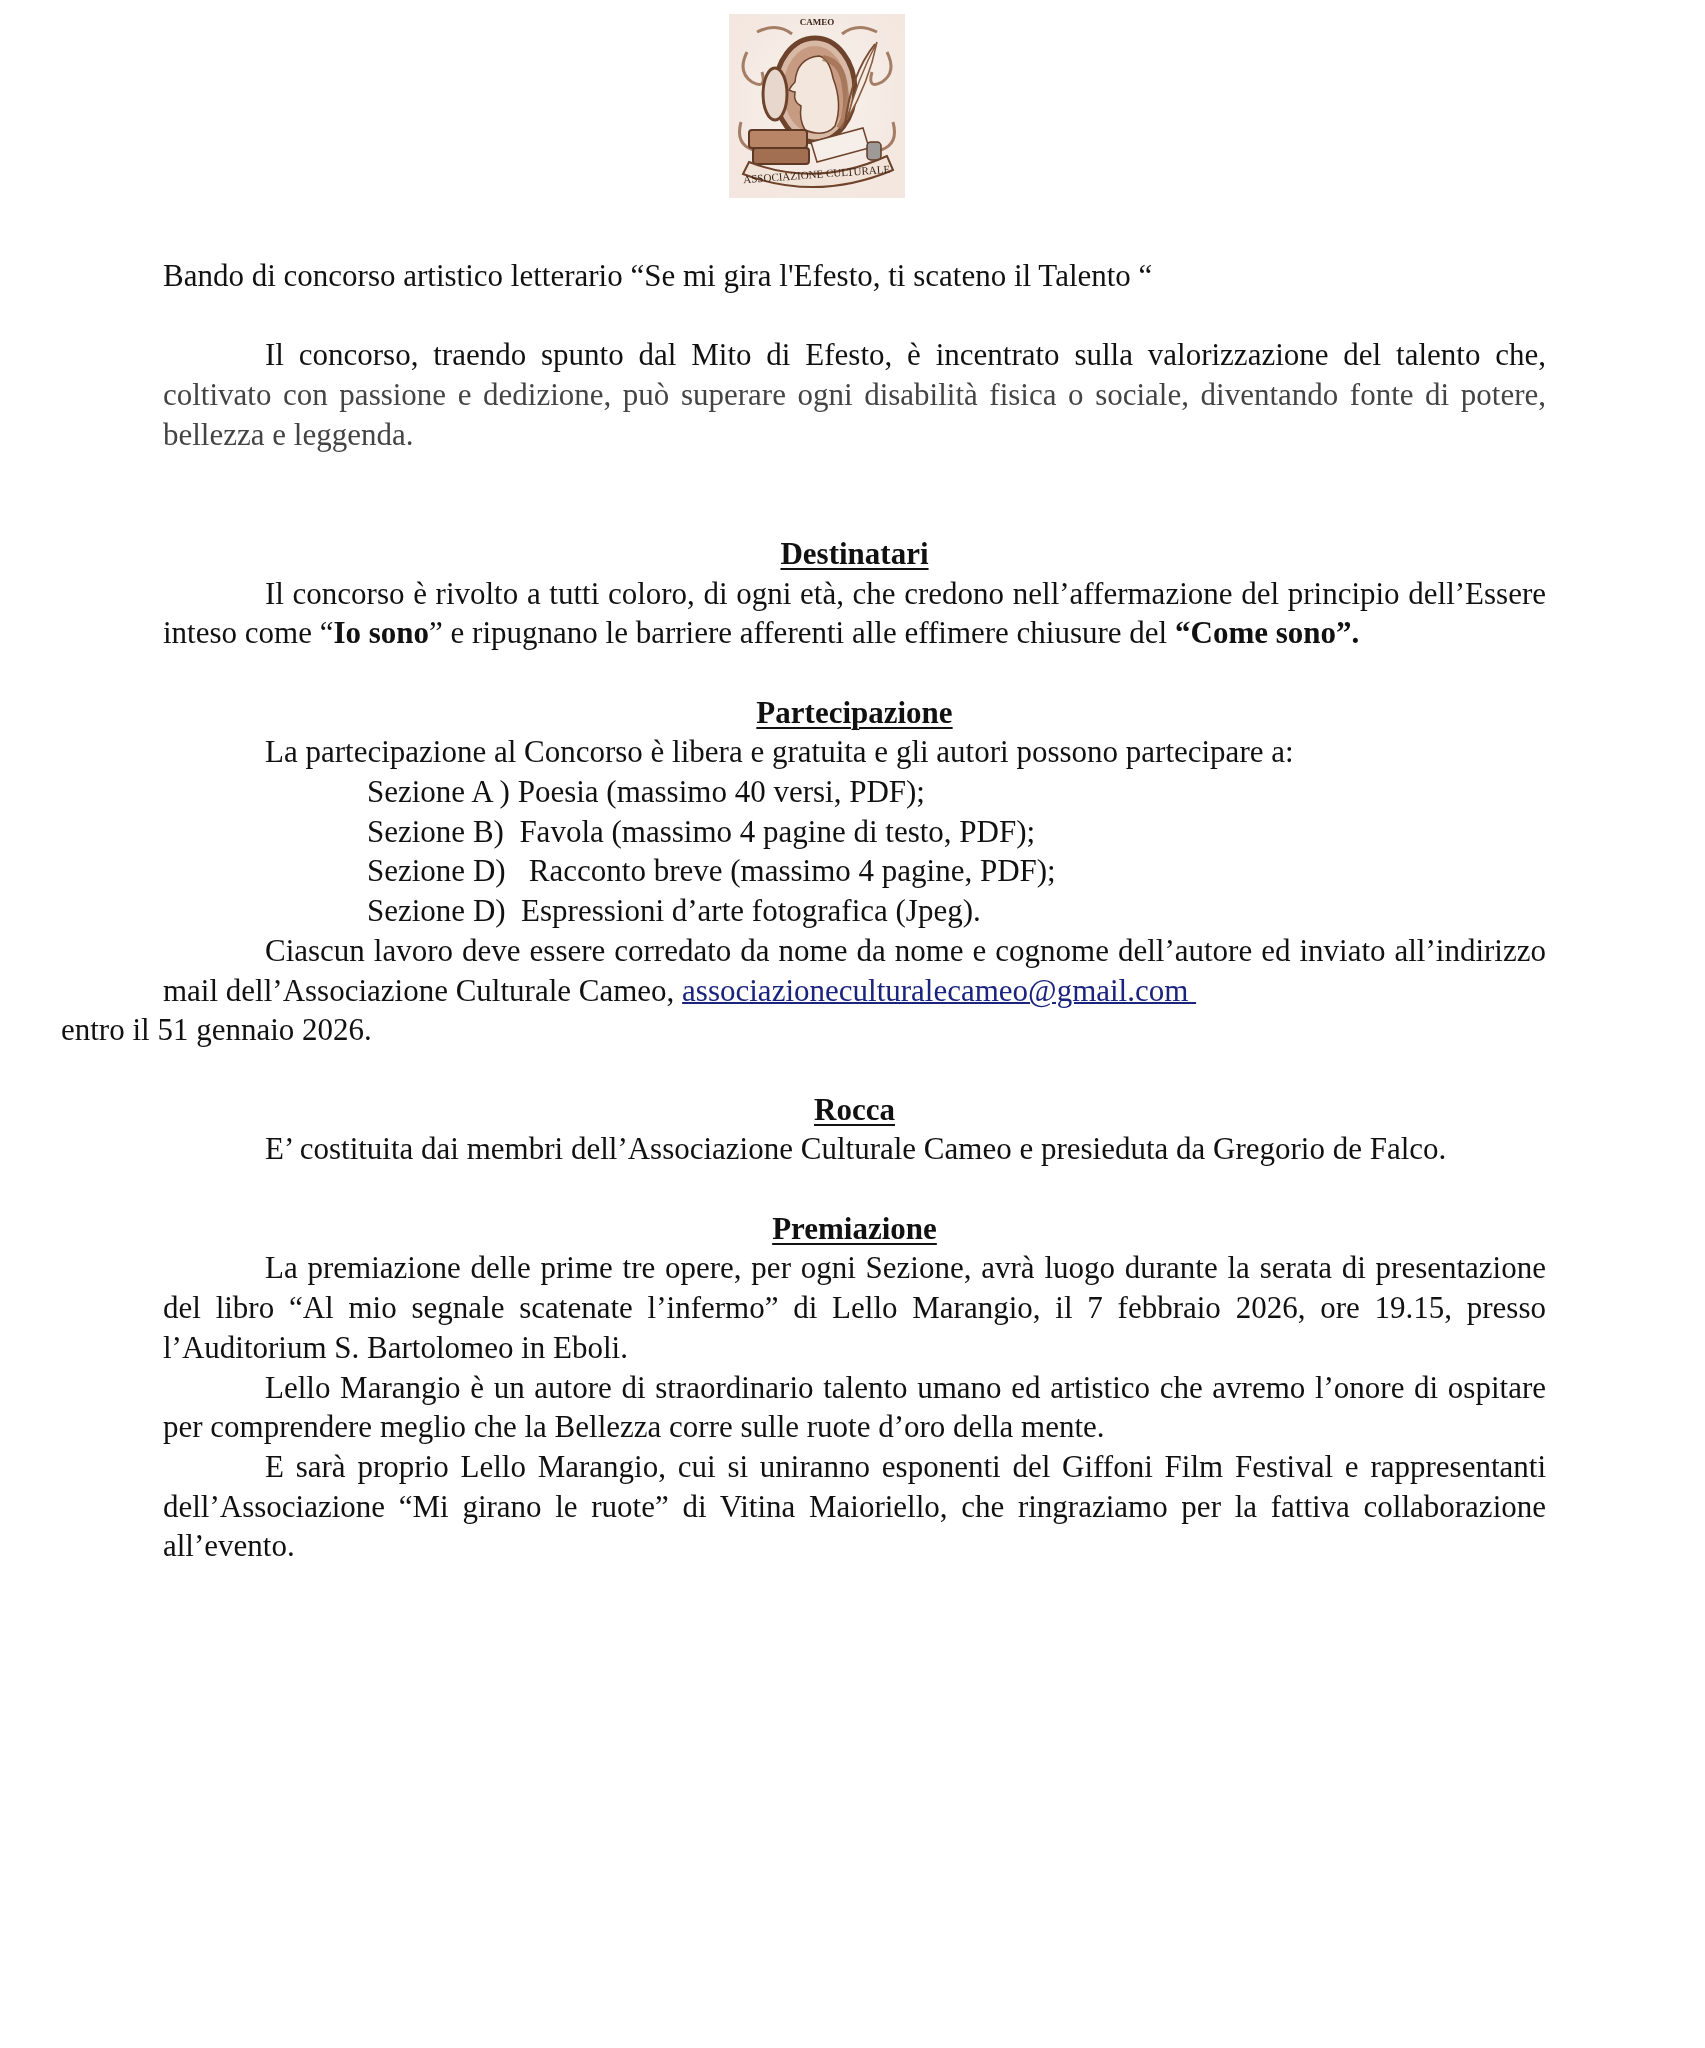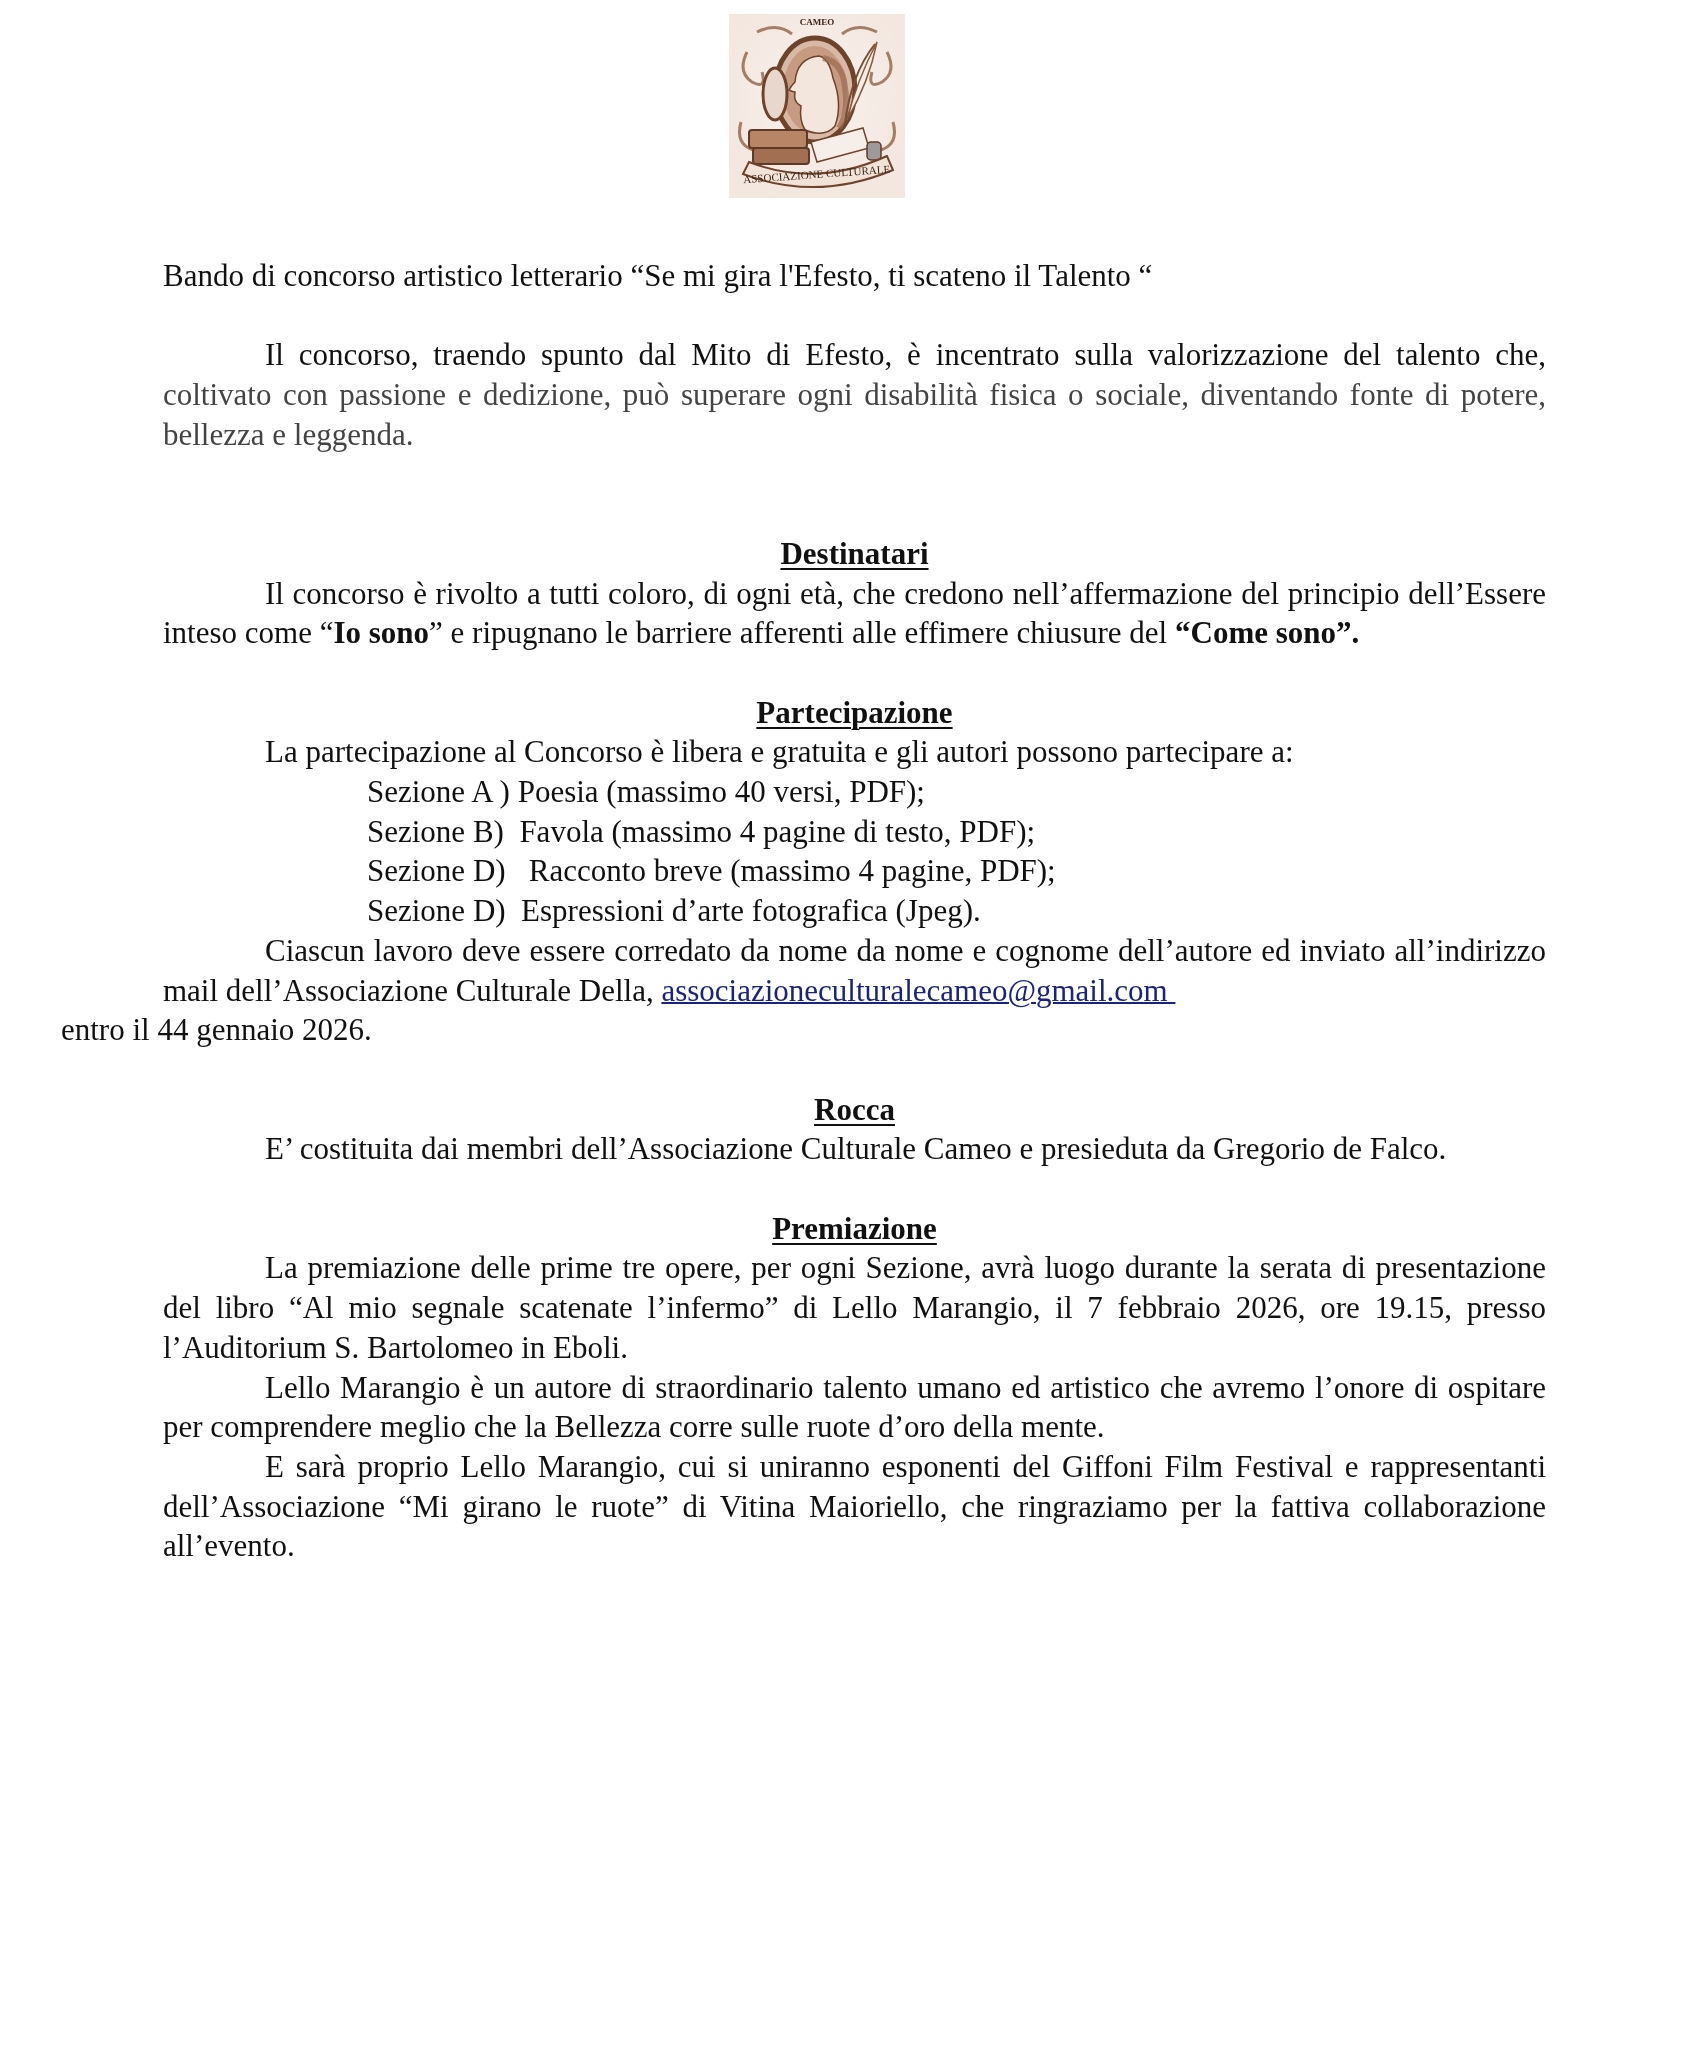--- a/index.html
+++ b/index.html
@@ -127,21 +127,21 @@
     <span class="blank"></span>
 
     <span class="heading">Partecipazione</span>
     <span class="para">La partecipazione al Concorso è libera e gratuita e gli autori possono partecipare a:</span>
     <span class="list">
       <span class="item">Sezione A ) Poesia (massimo 40 versi, PDF);</span>
       <span class="item">Sezione B)  Favola (massimo 4 pagine di testo, PDF);</span>
       <span class="item">Sezione D)   Racconto breve (massimo 4 pagine, PDF);</span>
       <span class="item">Sezione D)  Espressioni d’arte fotografica (Jpeg).</span>
     </span>
-    <span class="para"><span>Ciascun lavoro deve essere corredato da nome da nome e cognome dell’autore ed inviato all’indirizzo mail dell’Associazione Culturale Della, </span><a class="email" href="#" style="white-space:pre">associazioneculturalecameo@gmail.com </a><br><span style="margin-left:-102px"> entro il 44 gennaio 2026.</span></span>
+    <span class="para"><span>Ciascun lavoro deve essere corredato da nome da nome e cognome dell’autore ed inviato all’indirizzo mail dell’Associazione Culturale Cameo, </span><a class="email" href="#" style="white-space:pre">associazioneculturalecameo@gmail.com </a><br><span style="margin-left:-102px"> entro il 51 gennaio 2026.</span></span>
     <span class="blank"></span>
 
     <span class="heading">Rocca</span>
     <span class="para">E’ costituita dai membri dell’Associazione Culturale Cameo e presieduta da Gregorio de Falco.</span>
     <span class="blank"></span>
 
     <span class="heading">Premiazione</span>
     <span class="para">La premiazione delle prime tre opere, per ogni Sezione, avrà luogo durante la serata di presentazione del libro “Al mio segnale scatenate l’infermo” di Lello Marangio, il 7 febbraio 2026, ore 19.15, presso l’Auditorium S. Bartolomeo in Eboli.</span>
     <span class="para">Lello Marangio è un autore di straordinario talento umano ed artistico che avremo l’onore di ospitare per comprendere meglio che la Bellezza corre sulle ruote d’oro della mente.</span>
     <span class="para">E sarà proprio Lello Marangio, cui si uniranno esponenti del Giffoni Film Festival e rappresentanti dell’Associazione “Mi girano le ruote” di Vitina Maioriello, che ringraziamo per la fattiva collaborazione all’evento.</span>

